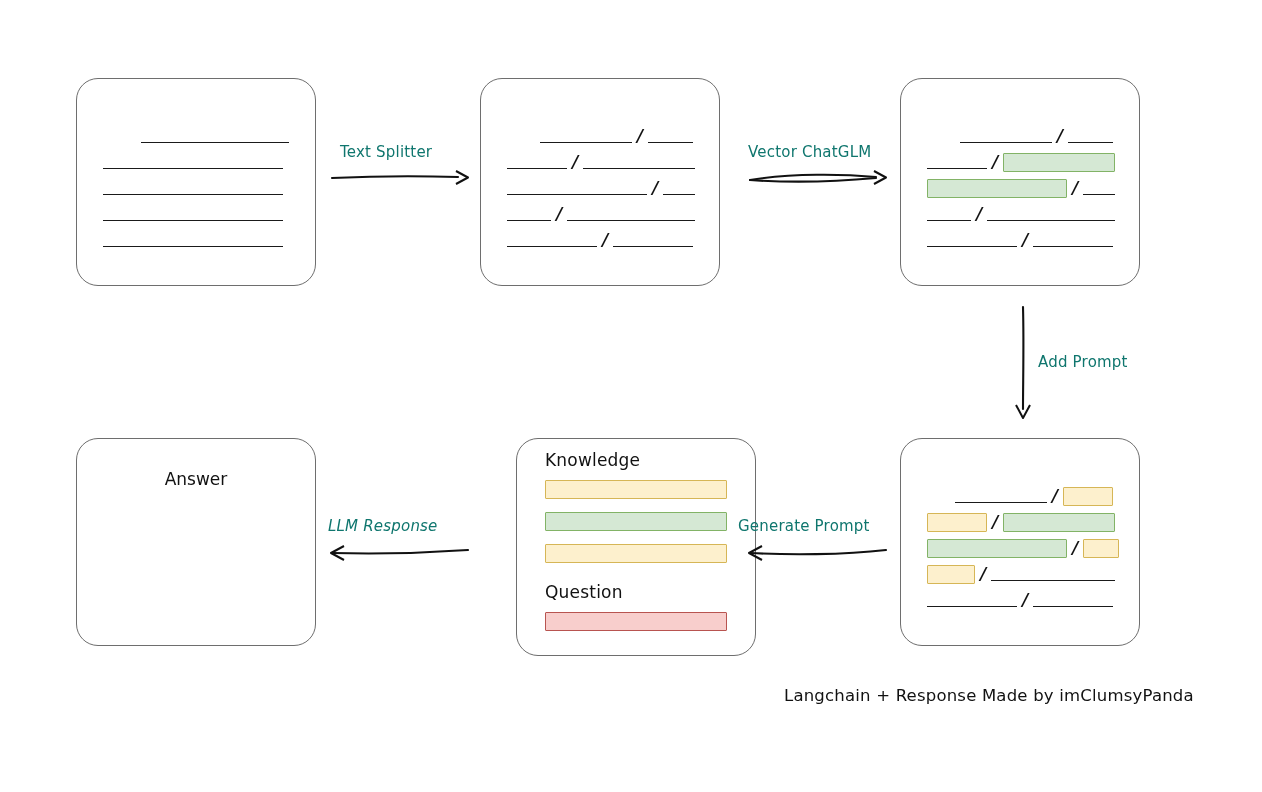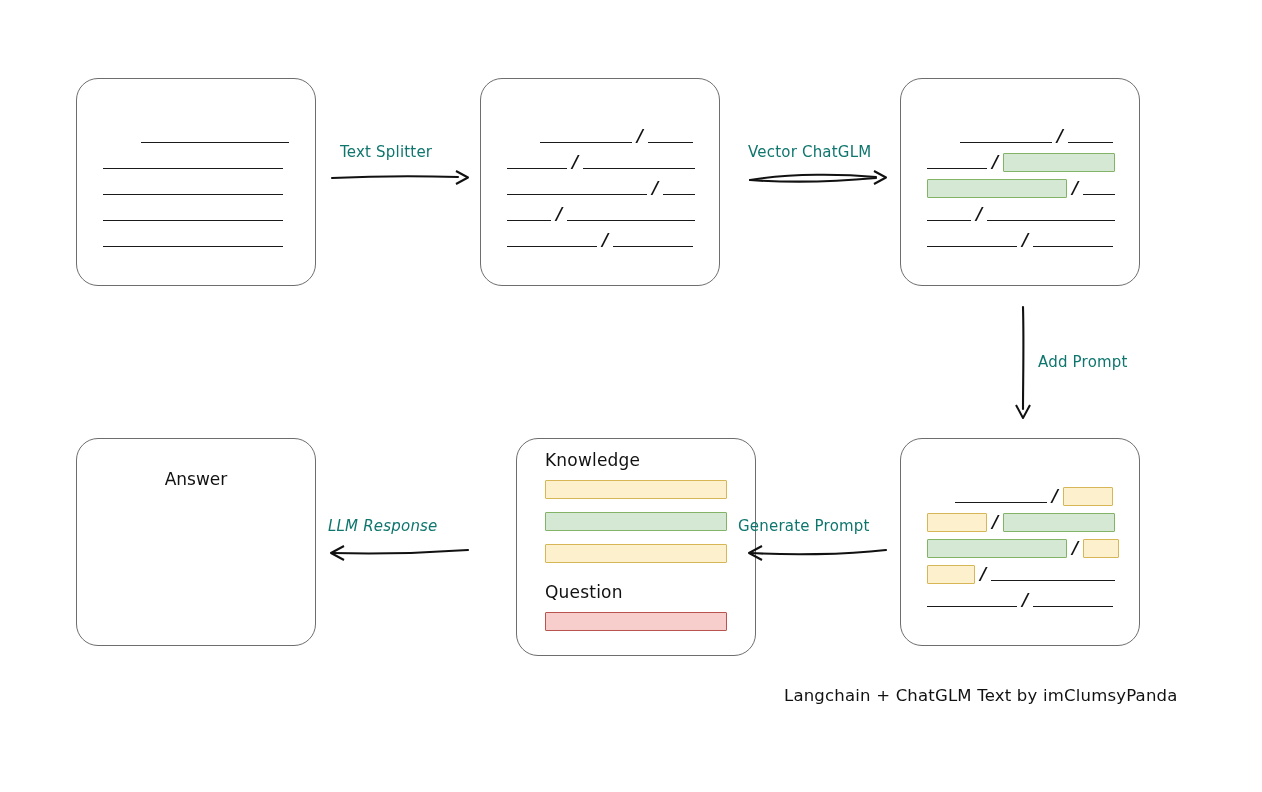--- a/index.html
+++ b/index.html
@@ -321,15 +321,15 @@
           </div>
           <div class="row">
             <div class="seg" style="width: 90px;"></div>
             <div class="slash">/</div>
             <div class="seg" style="width: 80px;"></div>
           </div>
         </div>
     </div>
   </div>
 
-  <div class="footer" style="left:784px; top:686px;">Langchain + ChatGLM Text by imClumsyPanda</div>
+  <div class="footer" style="left:784px; top:686px;">Langchain + Response Made by imClumsyPanda</div>
 
 </div>
 
 </body></html>

